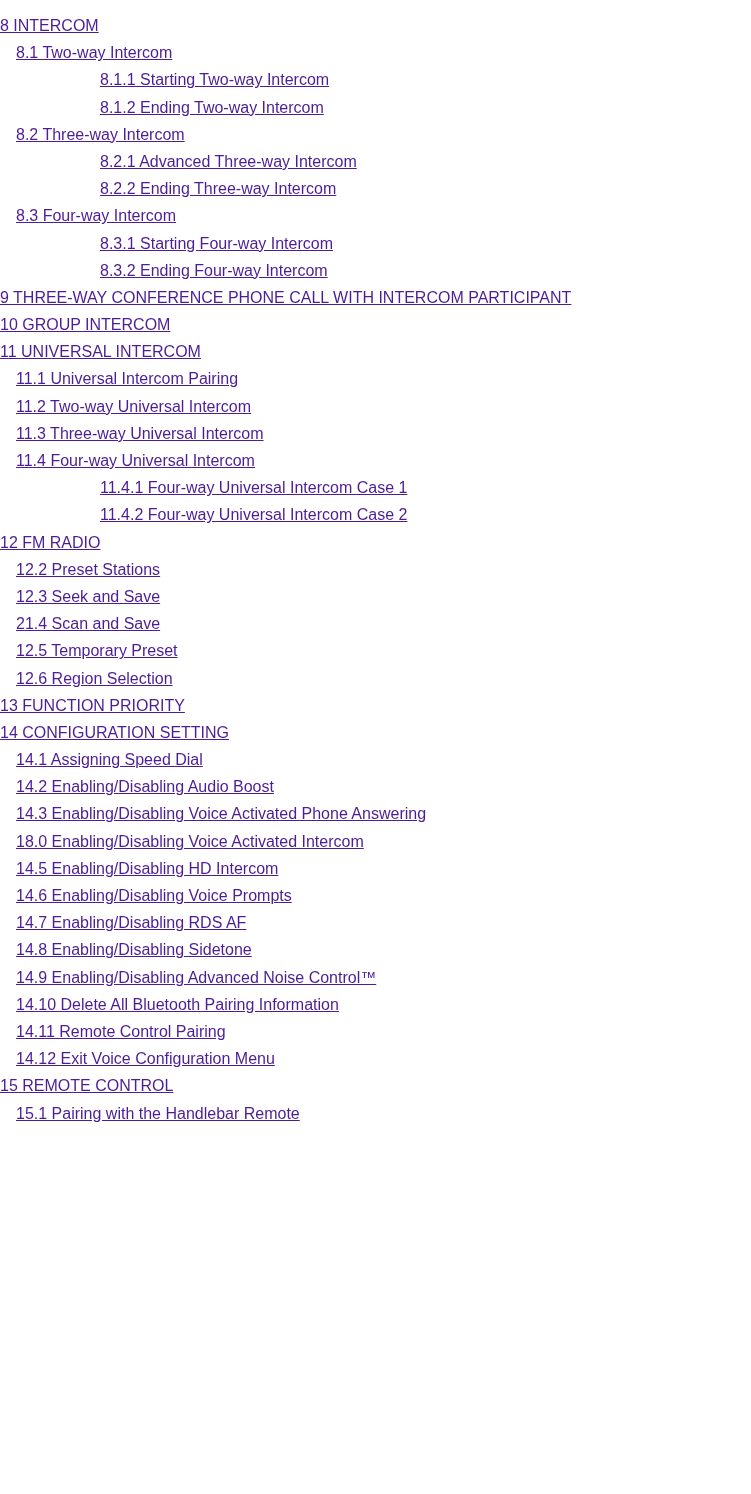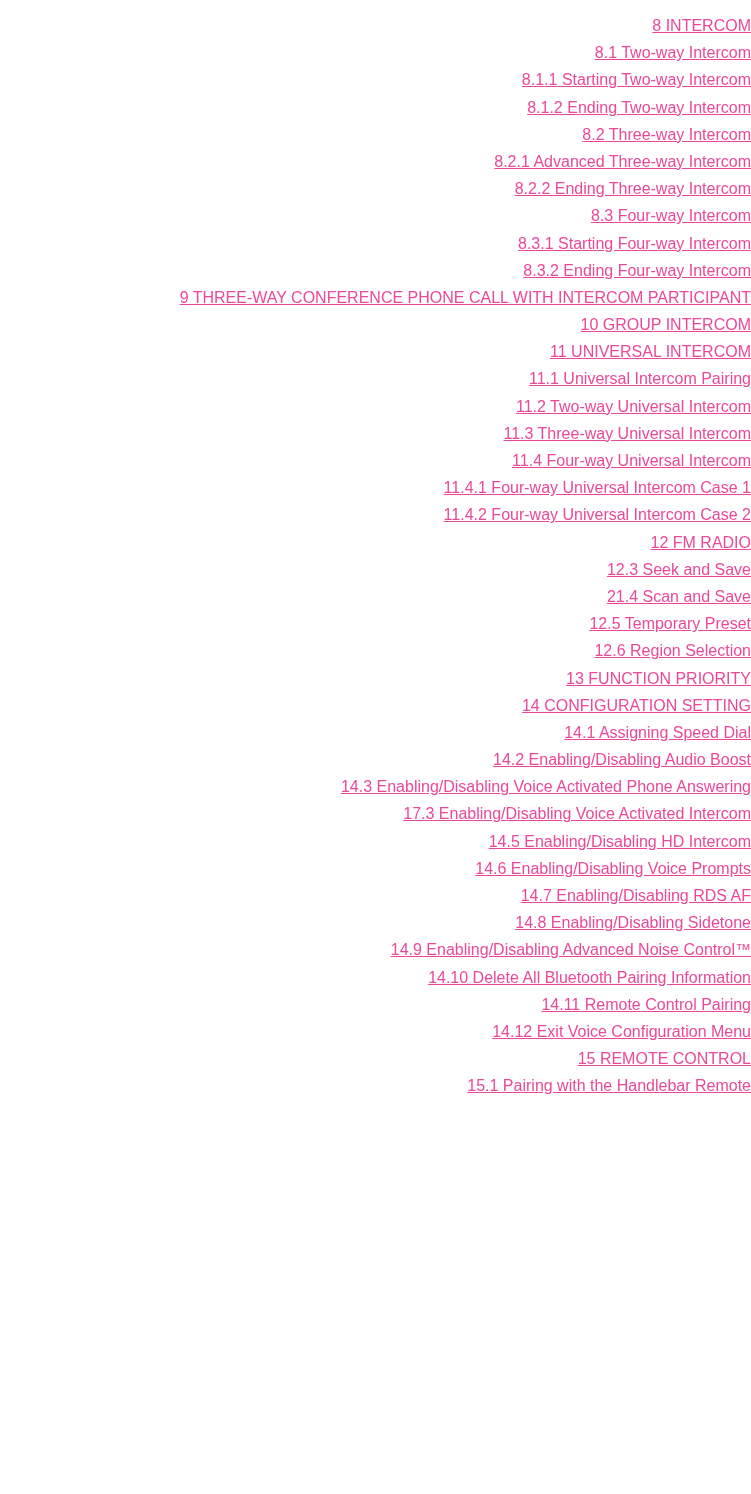--- a/index.html
+++ b/index.html
@@ -9,33 +9,32 @@
       font-size: 16px;
       color: #1a6eb5;
       padding: 8px 0;
     }
     .toc-container {
       width: 751px;
       padding: 4px 0;
     }
     .toc-item {
       display: block;
-      color: #ec4899;
+      color: #4c1d95;
       text-decoration: underline;
       cursor: pointer;
       line-height: 1.7;
       white-space: nowrap;
-      text-align: right;
     }
     .level-0 {
       padding-left: 0px;
       font-weight: normal;
     }
     .level-1 {
-      padding-left: 36px;
+      padding-left: 16px;
     }
     .level-2 {
       padding-left: 100px;
     }
   </style>
 </head>
 <body>
 
 <div class="toc-container">
     <a class="toc-item level-0" href="#">8 INTERCOM</a>
@@ -51,30 +50,31 @@
     <a class="toc-item level-0" href="#">9 THREE-WAY CONFERENCE PHONE CALL WITH INTERCOM PARTICIPANT</a>
     <a class="toc-item level-0" href="#">10 GROUP INTERCOM</a>
     <a class="toc-item level-0" href="#">11 UNIVERSAL INTERCOM</a>
     <a class="toc-item level-1" href="#">11.1 Universal Intercom Pairing</a>
     <a class="toc-item level-1" href="#">11.2 Two-way Universal Intercom</a>
     <a class="toc-item level-1" href="#">11.3 Three-way Universal Intercom</a>
     <a class="toc-item level-1" href="#">11.4 Four-way Universal Intercom</a>
     <a class="toc-item level-2" href="#">11.4.1 Four-way Universal Intercom Case 1</a>
     <a class="toc-item level-2" href="#">11.4.2 Four-way Universal Intercom Case 2</a>
     <a class="toc-item level-0" href="#">12 FM RADIO</a>
+    <a class="toc-item level-1" href="#">12.2 Preset Stations</a>
     <a class="toc-item level-1" href="#">12.3 Seek and Save</a>
     <a class="toc-item level-1" href="#">21.4 Scan and Save</a>
     <a class="toc-item level-1" href="#">12.5 Temporary Preset</a>
     <a class="toc-item level-1" href="#">12.6 Region Selection</a>
     <a class="toc-item level-0" href="#">13 FUNCTION PRIORITY</a>
     <a class="toc-item level-0" href="#">14 CONFIGURATION SETTING</a>
     <a class="toc-item level-1" href="#">14.1 Assigning Speed Dial</a>
     <a class="toc-item level-1" href="#">14.2 Enabling/Disabling Audio Boost</a>
     <a class="toc-item level-1" href="#">14.3 Enabling/Disabling Voice Activated Phone Answering</a>
-    <a class="toc-item level-1" href="#">17.3 Enabling/Disabling Voice Activated Intercom</a>
+    <a class="toc-item level-1" href="#">18.0 Enabling/Disabling Voice Activated Intercom</a>
     <a class="toc-item level-1" href="#">14.5 Enabling/Disabling HD Intercom</a>
     <a class="toc-item level-1" href="#">14.6 Enabling/Disabling Voice Prompts</a>
     <a class="toc-item level-1" href="#">14.7 Enabling/Disabling RDS AF</a>
     <a class="toc-item level-1" href="#">14.8 Enabling/Disabling Sidetone</a>
     <a class="toc-item level-1" href="#">14.9 Enabling/Disabling Advanced Noise Control™</a>
     <a class="toc-item level-1" href="#">14.10 Delete All Bluetooth Pairing Information</a>
     <a class="toc-item level-1" href="#">14.11 Remote Control Pairing</a>
     <a class="toc-item level-1" href="#">14.12 Exit Voice Configuration Menu</a>
     <a class="toc-item level-0" href="#">15 REMOTE CONTROL</a>
     <a class="toc-item level-1" href="#">15.1 Pairing with the Handlebar Remote</a>

